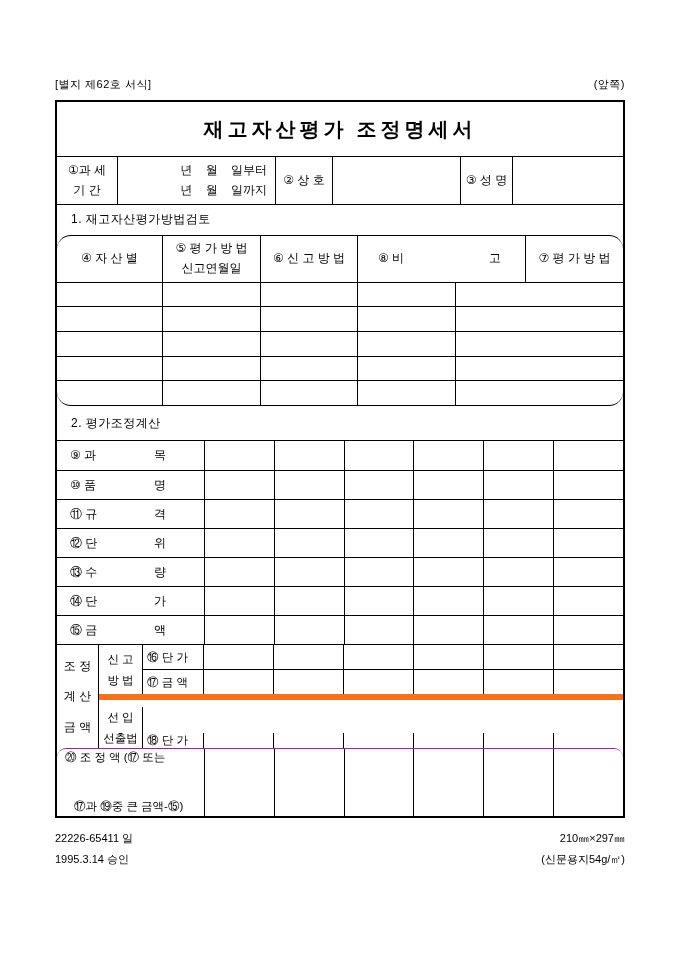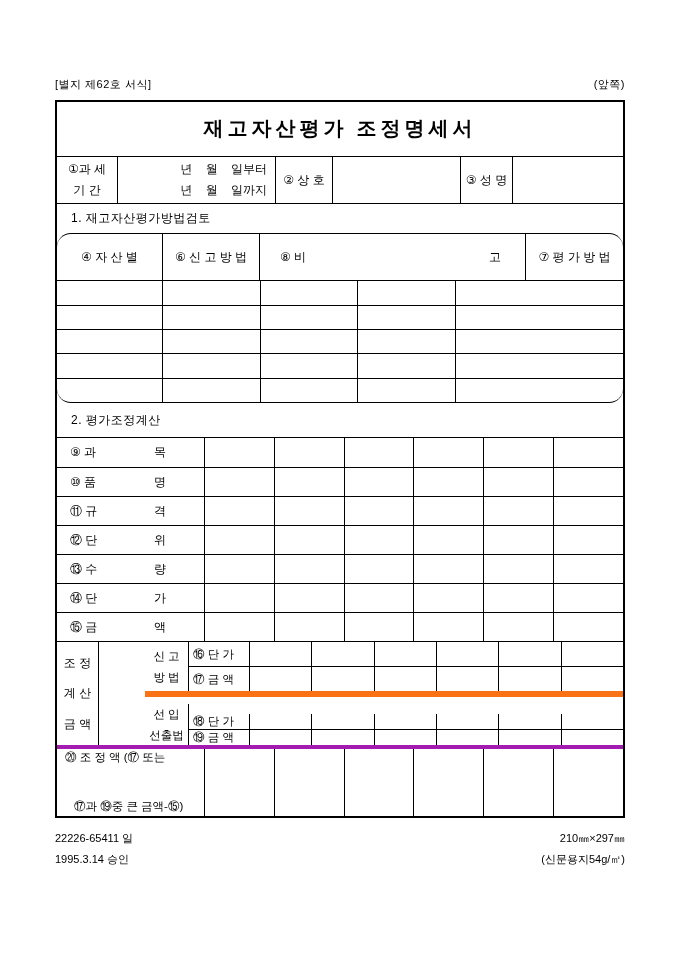--- a/index.html
+++ b/index.html
@@ -91,36 +91,36 @@
   }
   .cells{flex:1;display:flex;}
   .cells .c{flex:1;box-sizing:border-box;border-left:1px solid #000;}
   
   .adj-block{height:104px;display:flex;border-top:1px solid #000;box-sizing:border-box;}
   .adj-group{
     width:41px;display:flex;flex-direction:column;justify-content:space-around;
     align-items:center;white-space:pre;padding:6px 0;box-sizing:border-box;
   }
   .adj-right{flex:1;border-left:1px solid #000;display:flex;flex-direction:column;}
-  .adj-sub{flex:1;display:flex;margin-left:46px;}
+  .adj-sub{flex:1;display:flex;}
   .adj-sub+.adj-sub{border-top:6px solid #f97316;align-items:flex-end;}
   .adj-sub-label{
     width:44px;border-right:1px solid #000;box-sizing:border-box;
     display:flex;flex-direction:column;justify-content:center;align-items:center;
     white-space:pre;line-height:1.8;font-size:11.5px;
   }
   .adj-sub-rows{flex:1;display:flex;flex-direction:column;}
   .adj-row{flex:1;display:flex;}
   .adj-row+.adj-row{border-top:1px solid #000;}
   .adj-row-label{
     width:60px;box-sizing:border-box;display:flex;align-items:center;
     padding-left:4px;white-space:pre;font-size:11.5px;
   }
   
-  .row20{flex:1;display:flex;border-top:4px solid #a21caf;box-sizing:border-box;}
+  .row20{flex:1;display:flex;border-top:1px solid #a21caf;box-sizing:border-box;border-radius:9px;}
   .row20-label{
     width:147px;box-sizing:border-box;display:flex;flex-direction:column;
     justify-content:center;white-space:pre;line-height:1.55;font-size:11.5px;
   }
   .row20-label .l1{padding-left:8px;}
   .row20-label .l2{padding-left:17px;margin-top:31px;}
   
   .footer{margin-top:10px;display:flex;justify-content:space-between;font-size:11px;line-height:1.9;}
   .footer .right{text-align:right;}
 </style>
@@ -153,20 +153,24 @@
       <div class="info-cell ic-4"></div>
       <div class="info-cell ic-5">③ 성 명</div>
       <div class="info-cell ic-6"></div>
     </div>
 
     <div class="section-band band-1">1. 재고자산평가방법검토</div>
 
     <div class="table1">
       <div class="t1-head">
         <div class="t1-col t1c-1">④ 자 산 별</div>
+        <div class="t1-col t1c-2">
+          <div>⑤ 평 가 방 법</div>
+          <div>신고연월일</div>
+        </div>
         <div class="t1-col t1c-3">⑥ 신 고 방 법</div>
         <div class="t1-col t1c-5 justify">
           <span>⑧ 비</span>
           <span>고</span>
         </div>
         <div class="t1-col t1c-4">⑦ 평 가 방 법</div>
       </div>
       <div class="t1-body">
           <div class="t1-row">
             <div class="c"></div>
@@ -349,31 +353,20 @@
                 <div class="adj-row-label">⑱ 단 가</div>
                 <div class="cells">
                     <div class="c"></div>
                     <div class="c"></div>
                     <div class="c"></div>
                     <div class="c"></div>
                     <div class="c"></div>
                     <div class="c"></div>
                   </div>
               </div>
-              <div class="adj-row">
-                <div class="adj-row-label">⑲ 금 액</div>
-                <div class="cells">
-                    <div class="c"></div>
-                    <div class="c"></div>
-                    <div class="c"></div>
-                    <div class="c"></div>
-                    <div class="c"></div>
-                    <div class="c"></div>
-                  </div>
-              </div>
             </div>
           </div>
         </div>
       </div>
 
       <div class="row20">
         <div class="row20-label">
           <div class="l1">⑳ 조 정 액 (⑰ 또는</div>
           <div class="l2">⑰과 ⑲중 큰 금액-⑮)</div>
         </div>

